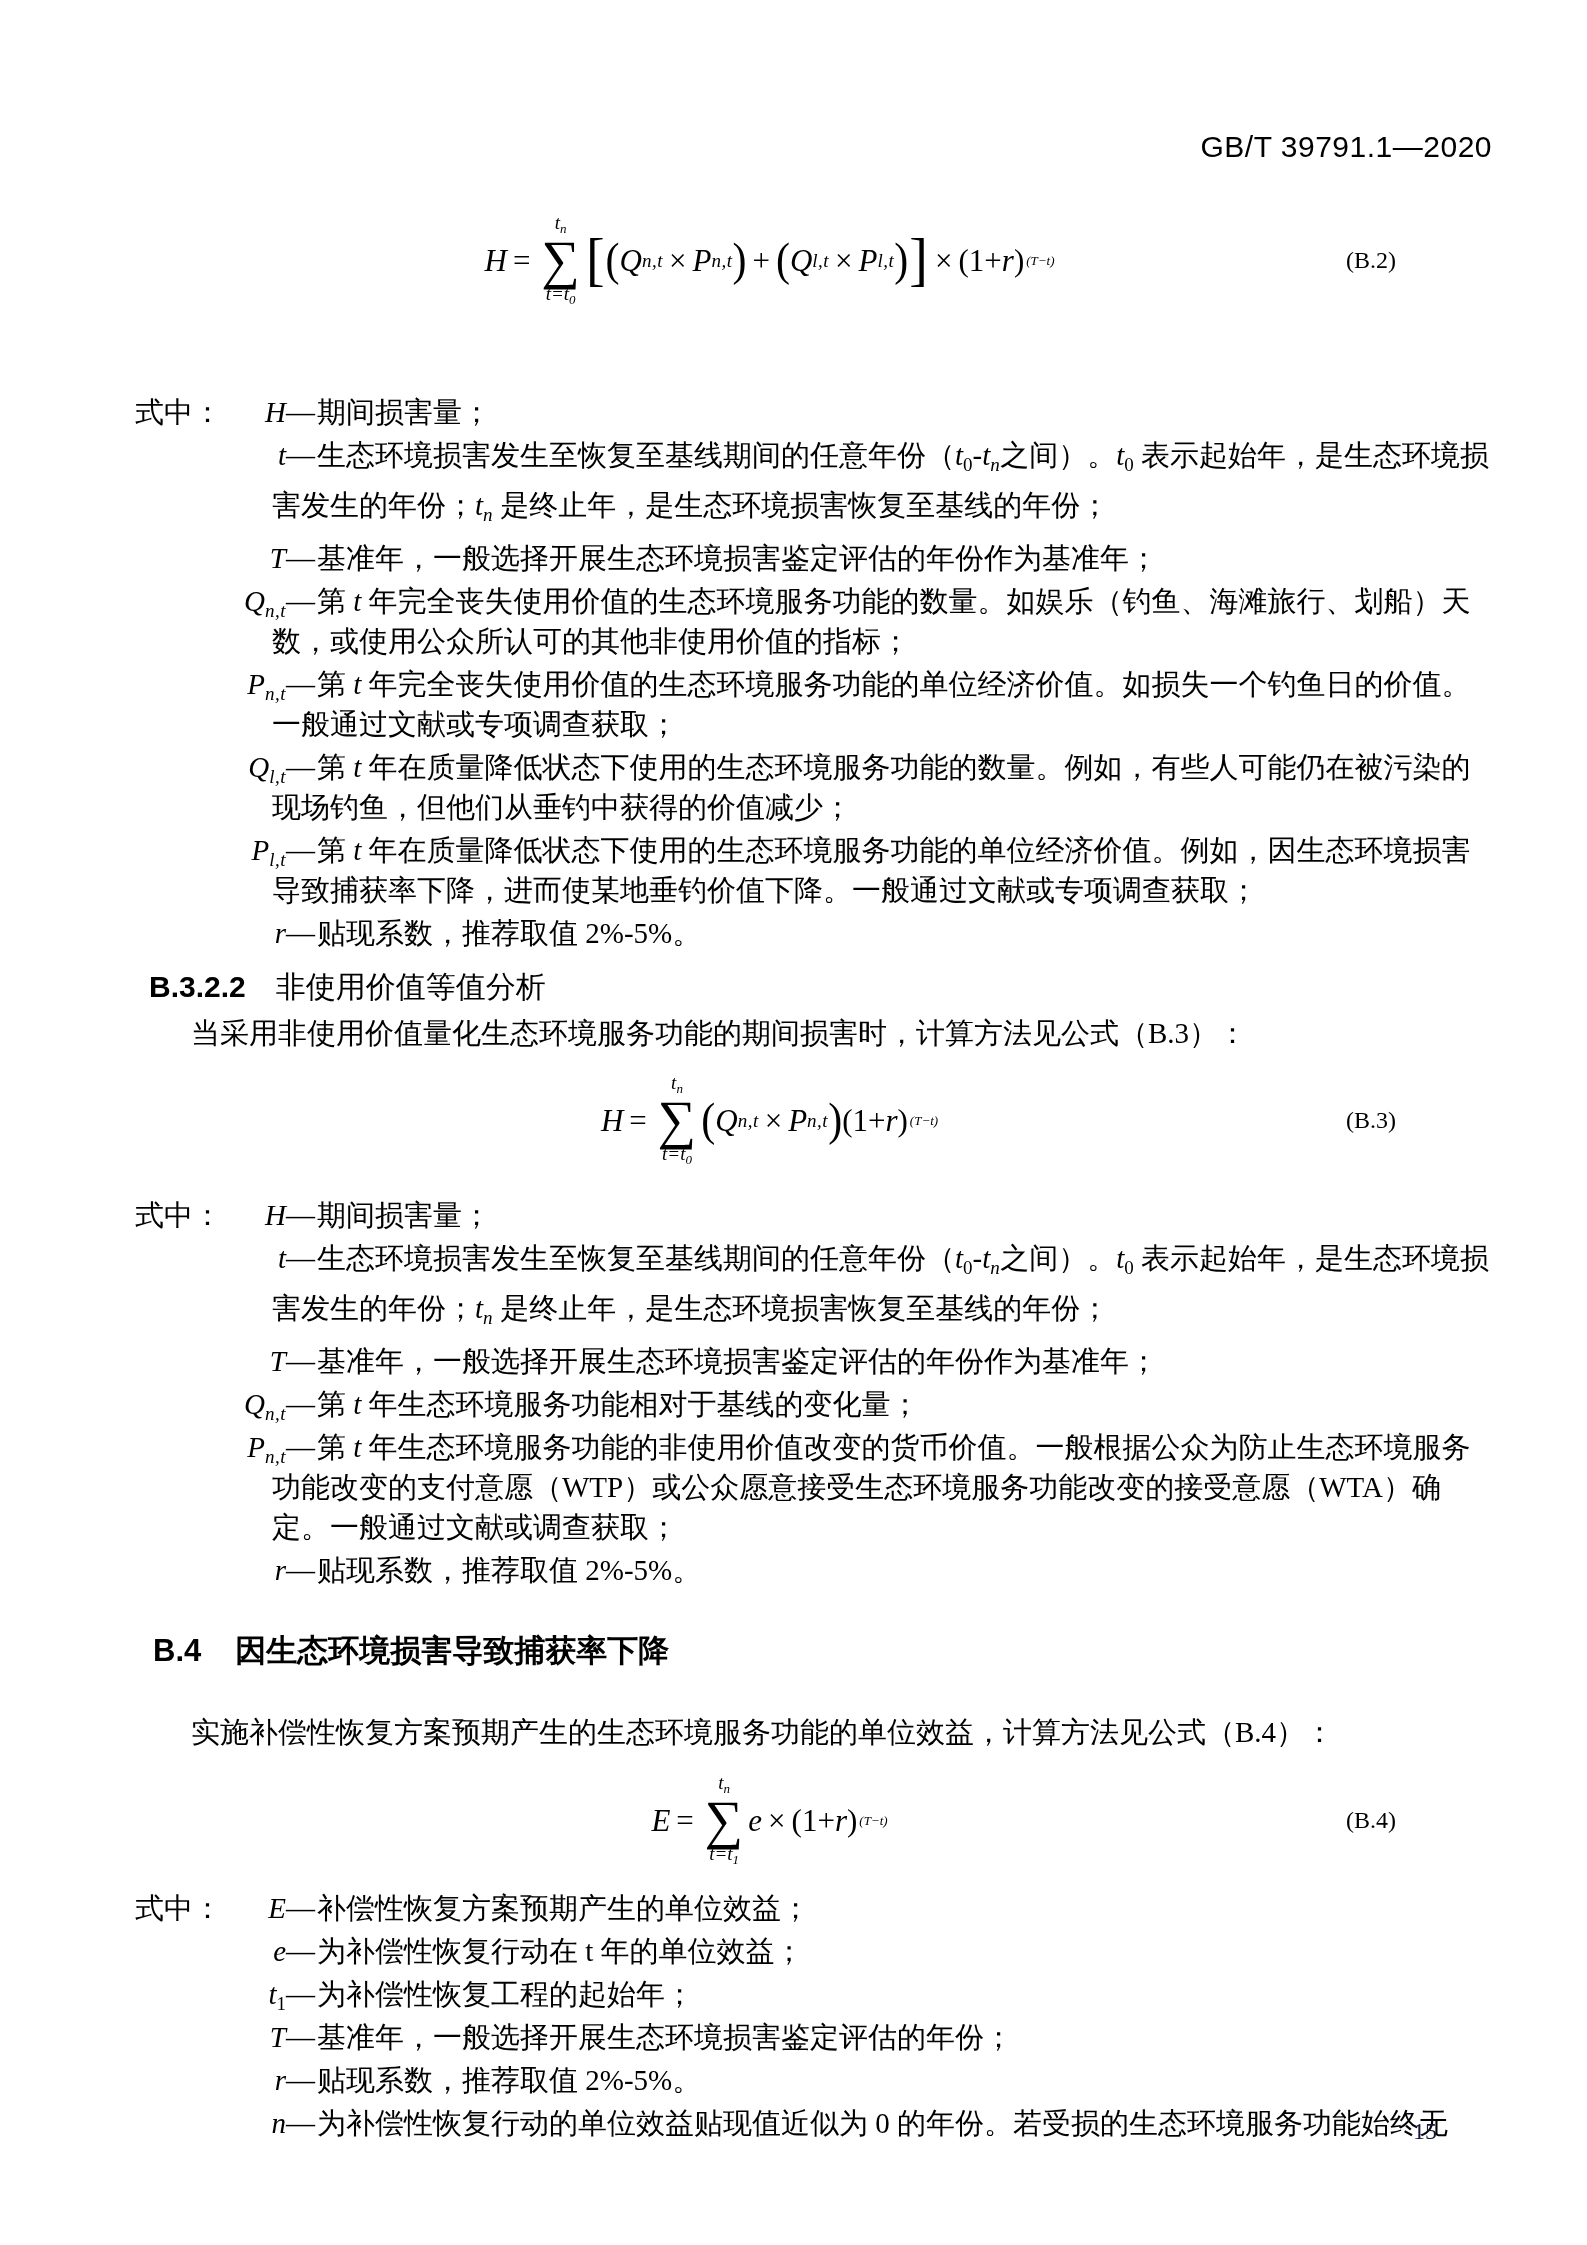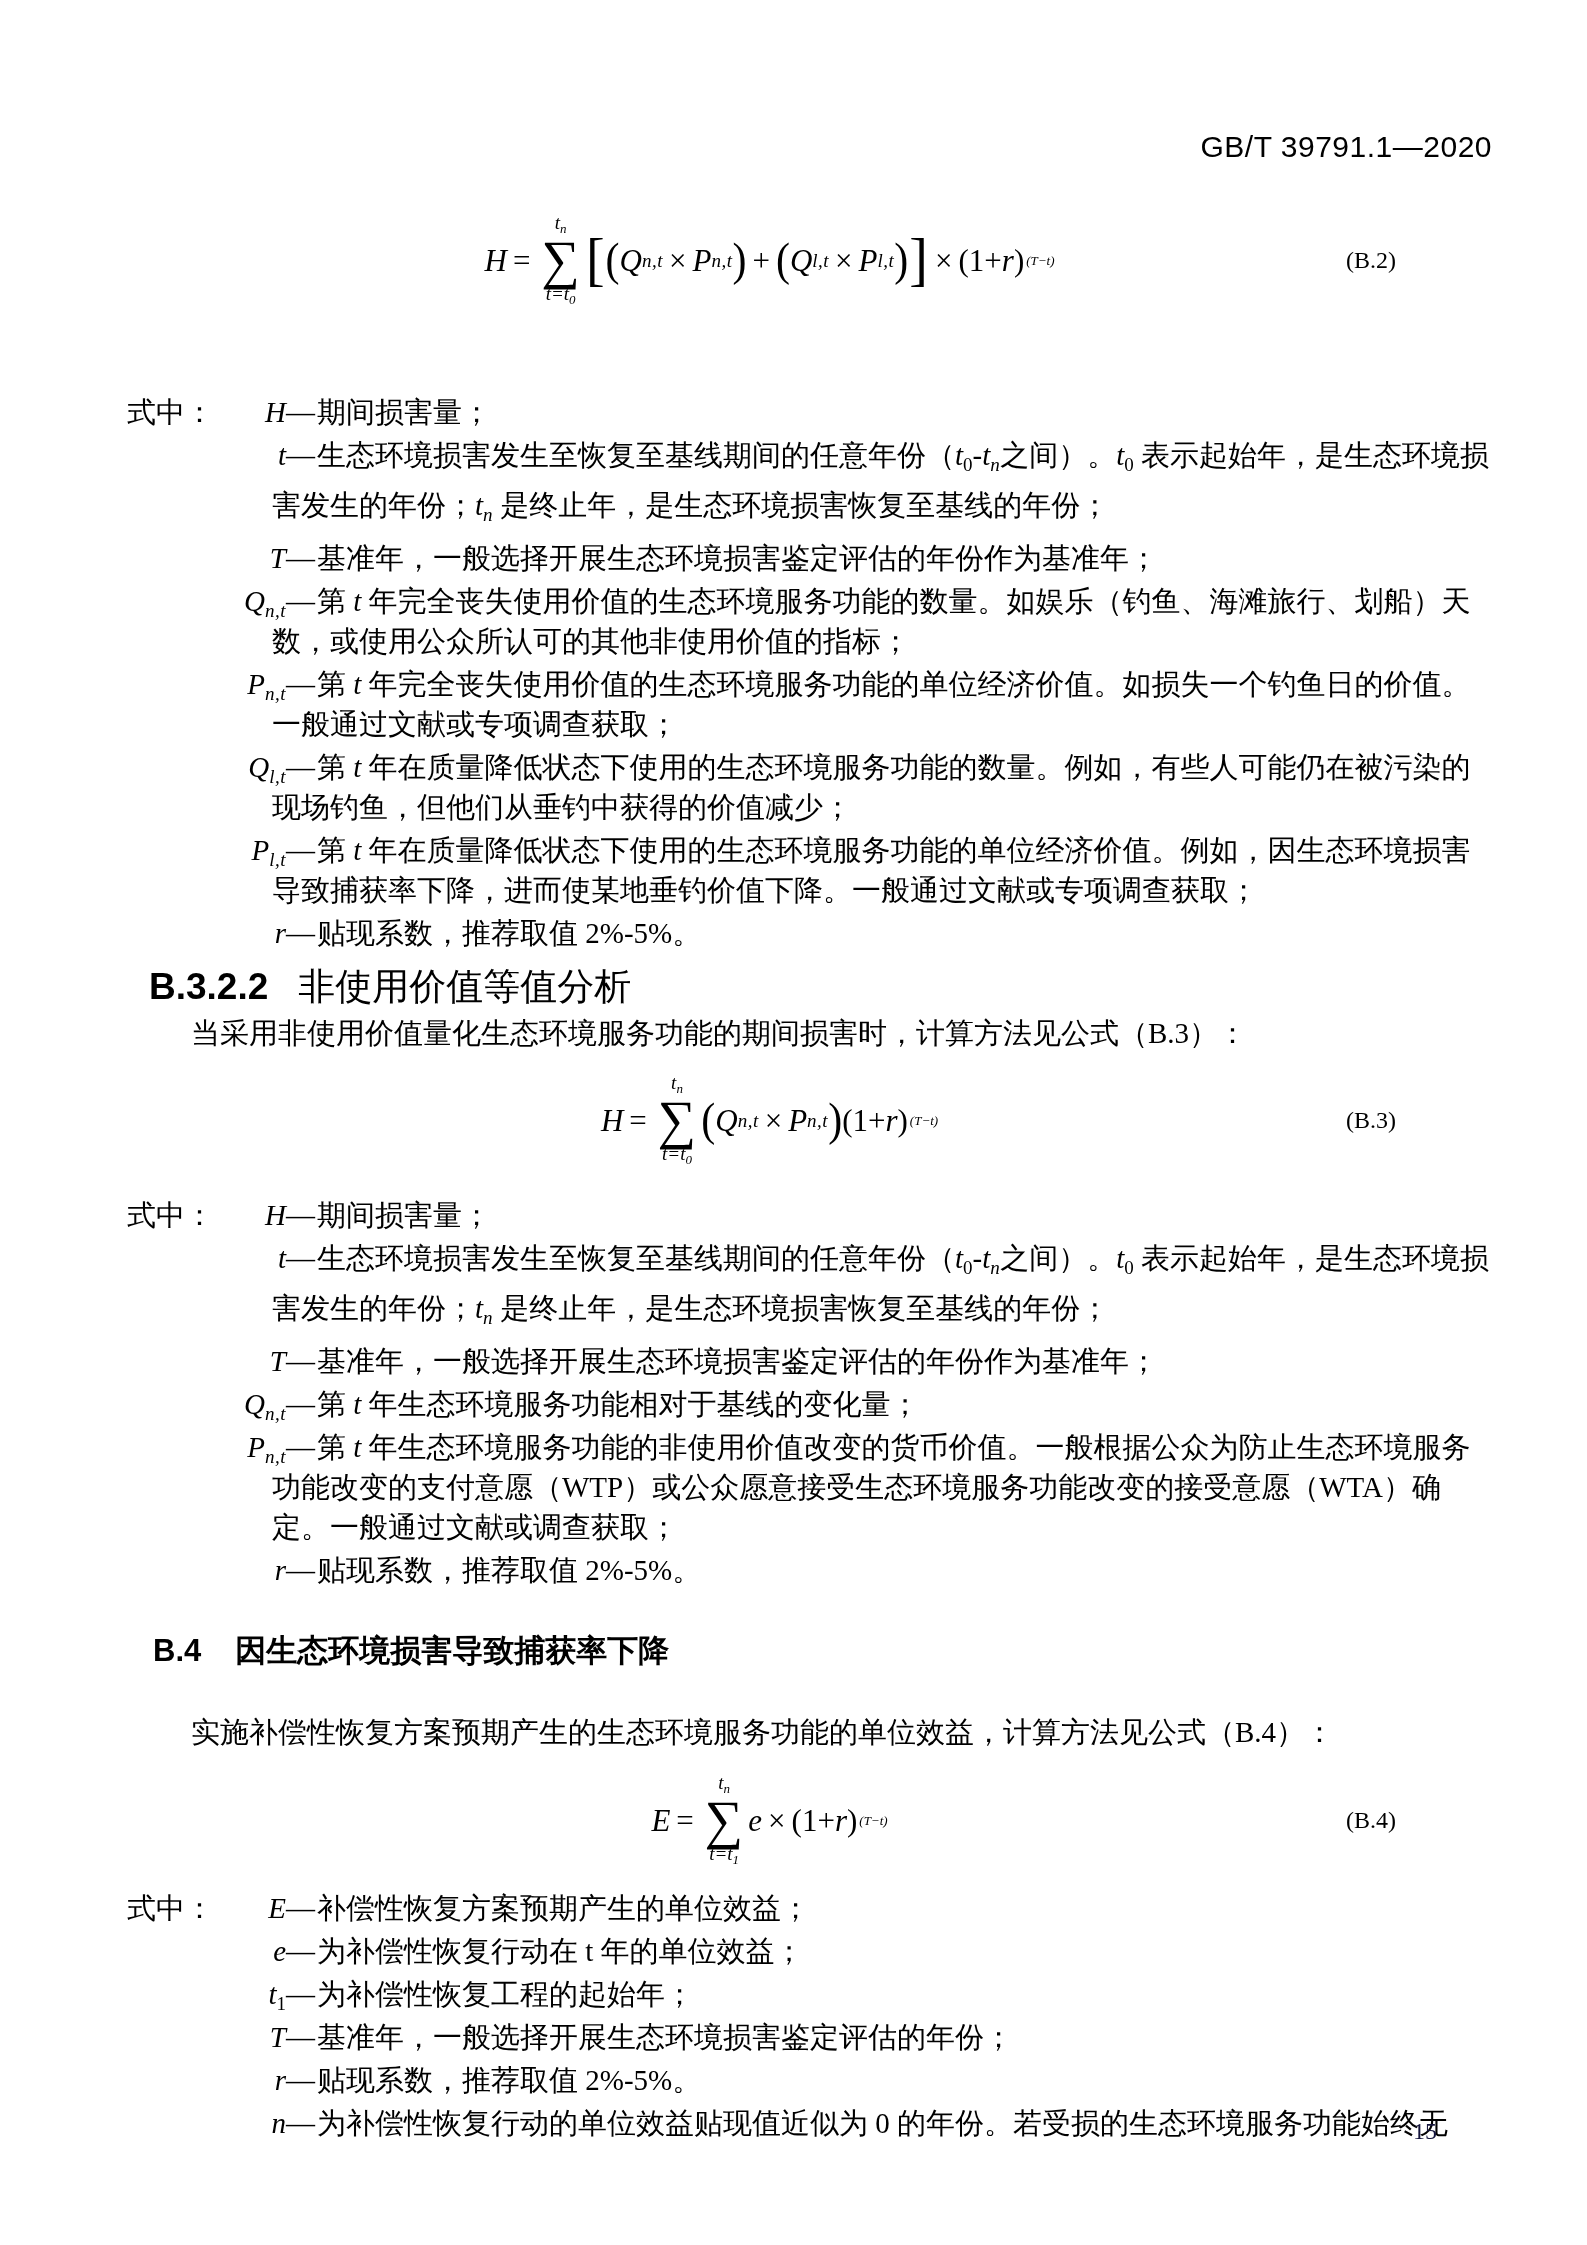--- a/index.html
+++ b/index.html
@@ -57,37 +57,37 @@
   .def-list.second { margin-top: 14px; }
   .def-list.third  { margin-top: 8px; }
   .def-item {
     position: relative;
     padding-left: 145px;
     text-indent: 45px;
     line-height: 40px;
   }
   .def-item + .def-item { margin-top: 3px; }
   .def-intro {
-    position: absolute; left: 0; top: 0;
+    position: absolute; left: 8px; top: 0;
     text-indent: 0;
   }
   .def-term {
     position: absolute; left: 0; top: 0; width: 188px;
     text-align: right; text-indent: 0;
     white-space: nowrap;
   }
   .r-i    { font-style: italic; }
   .r-sub  { font-size: 19px; vertical-align: -6px; }
   .r-isub { font-style: italic; font-size: 19px; vertical-align: -6px; letter-spacing: 0.5px; }
   
   .heading-sub {
     margin-top: 14px; padding-left: 22px;
     display: flex; gap: 30px;
     font-family: "Liberation Sans", "DejaVu Sans", sans-serif;
-    font-size: 37px; line-height: 40px;
+    font-size: 30px; line-height: 40px;
   }
   .heading-sub .h-num { font-weight: 700; }
   .heading-sub .h-title { font-weight: 400; }
   .heading-main {
     margin-top: 40px; padding-left: 26px;
     display: flex; gap: 34px;
     font-family: "Liberation Sans", "DejaVu Sans", sans-serif;
     font-size: 31px; line-height: 42px;
     font-weight: 700;
   }

